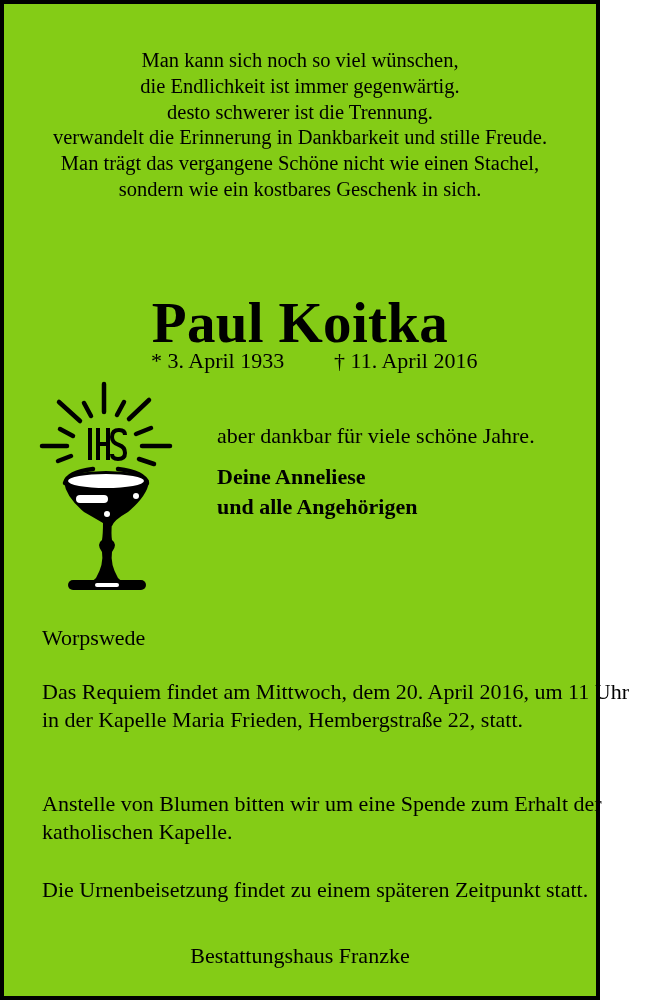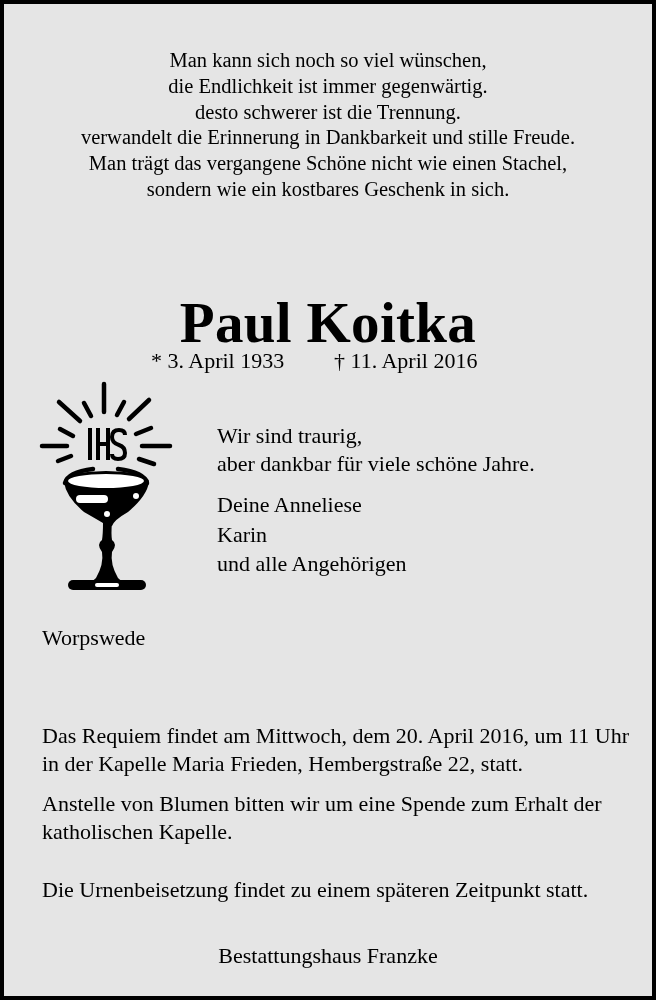--- a/index.html
+++ b/index.html
@@ -11,27 +11,27 @@
       width: 664px;
       height: 1000px;
       position: relative;
       overflow: hidden;
       font-family: "Liberation Serif", "DejaVu Serif", serif;
       color: #000000;
     }
     .frame {
       position: absolute;
       left: 0; top: 0;
-      width: 656px; height: 1000px;
+      width: 600px; height: 1000px;
       box-sizing: border-box;
       border-top: 4px solid #000;
       border-left: 4px solid #000;
       border-right: 4px solid #000;
       border-bottom: 4px solid #000;
-      background: #e5e5e5;
+      background: #84cc16;
     }
     .poem {
       position: absolute;
       left: 0; right: 0;
       top: 44px;
       text-align: center;
       font-size: 20.5px;
       line-height: 25.8px;
     }
     .poem div { white-space: nowrap; }
@@ -64,32 +64,32 @@
     .mourners {
       position: absolute;
       left: 213px;
       top: 418px;
       font-size: 22px;
       line-height: 28px;
       white-space: nowrap;
     }
     .mourners .signers {
       margin-top: 12px;
-      font-weight: normal;
+      font-weight: bold;
       line-height: 29.5px;
     }
     .body-text {
       position: absolute;
       left: 38px;
       width: 600px;
       font-size: 22px;
       line-height: 28px;
     }
     .place { top: 620px; }
-    .requiem { top: 674px; margin-top: 44px; }
+    .requiem { top: 674px; }
     .donation { top: 786px; }
     .urn { top: 872px; }
     .undertaker {
       position: absolute;
       left: 0; right: 0;
       top: 938px;
       text-align: center;
       font-size: 22px;
       line-height: 28px;
     }
@@ -152,25 +152,23 @@
 
     <path d="M 99 518 L 108 518 Q 107 530 108 536
              Q 114 540 108 548 Q 106 560 114 574
              Q 118 578 126 580 L 80 580 Q 88 578 92 574
              Q 100 560 98 548 Q 92 540 98 536 Q 99 530 99 518 Z" fill="#000"></path>
     <rect x="64" y="576" width="78" height="10" rx="5" fill="#000"></rect>
     <rect x="91" y="579" width="24" height="4" rx="2" fill="#fff"></rect>
   </svg>
 
   <div class="mourners">
-    <div>Wir sind traurig,</div>
     <div>aber dankbar für viele schöne Jahre.</div>
     <div class="signers">
       <div>Deine Anneliese</div>
-      <div>Karin</div>
       <div>und alle Angehörigen</div>
     </div>
   </div>
 
   <div class="body-text place">Worpswede</div>
   <div class="body-text requiem">Das Requiem findet am Mittwoch, dem 20. April 2016, um 11 Uhr in der Kapelle Maria Frieden, Hembergstraße 22, statt.</div>
   <div class="body-text donation">Anstelle von Blumen bitten wir um eine Spende zum Erhalt der katholischen Kapelle.</div>
   <div class="body-text urn">Die Urnenbeisetzung findet zu einem späteren Zeitpunkt statt.</div>
 
   <div class="undertaker">Bestattungshaus Franzke</div>

